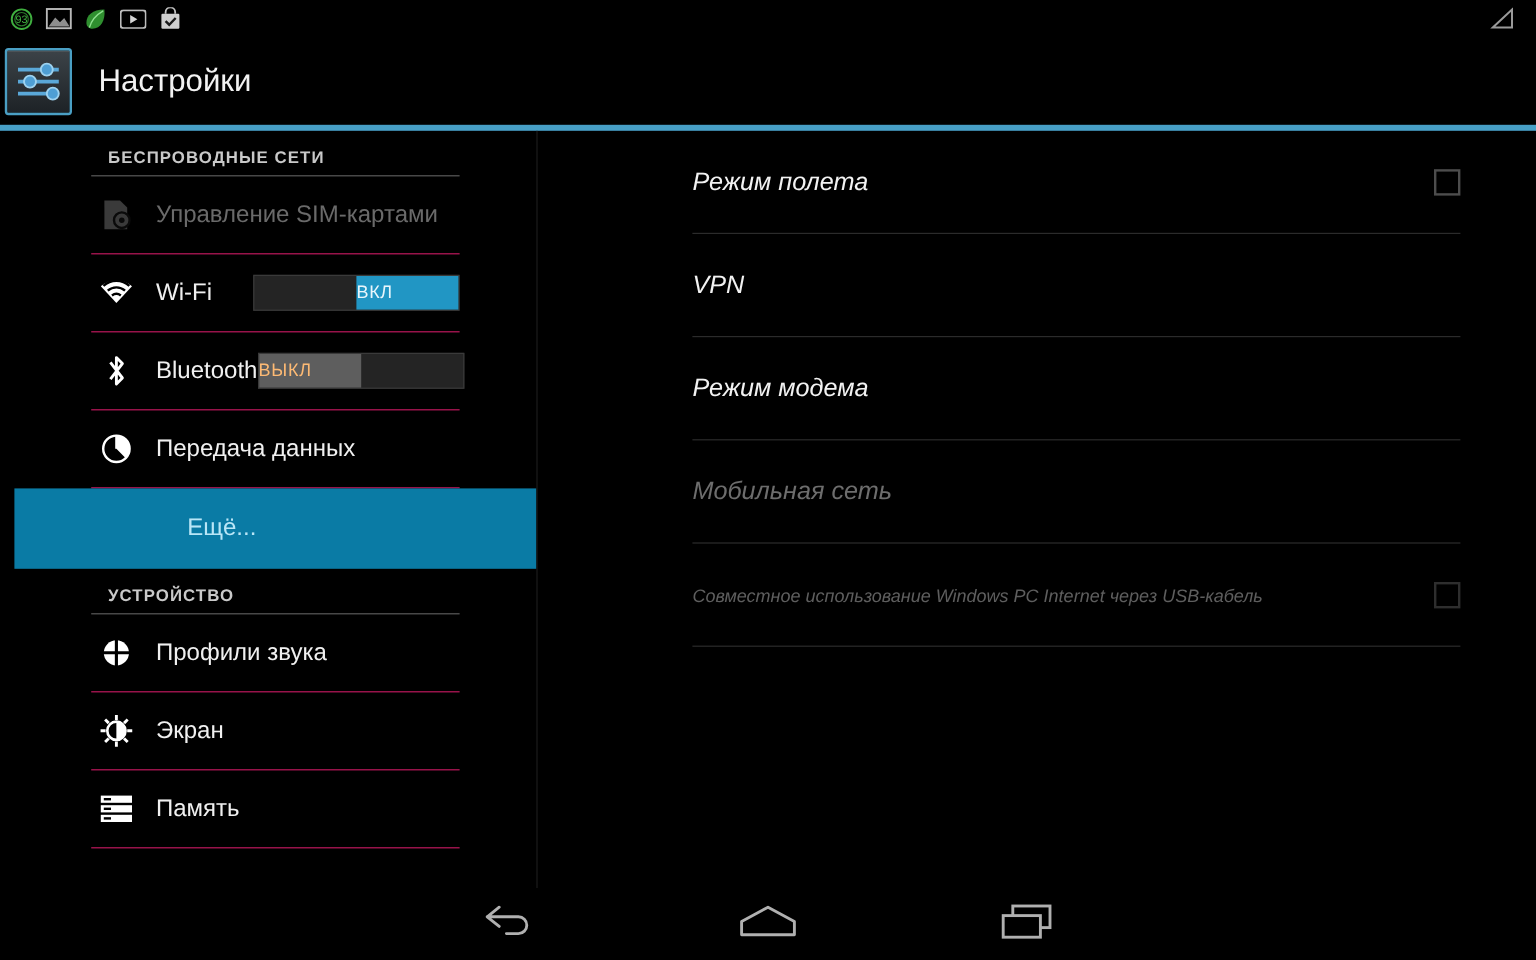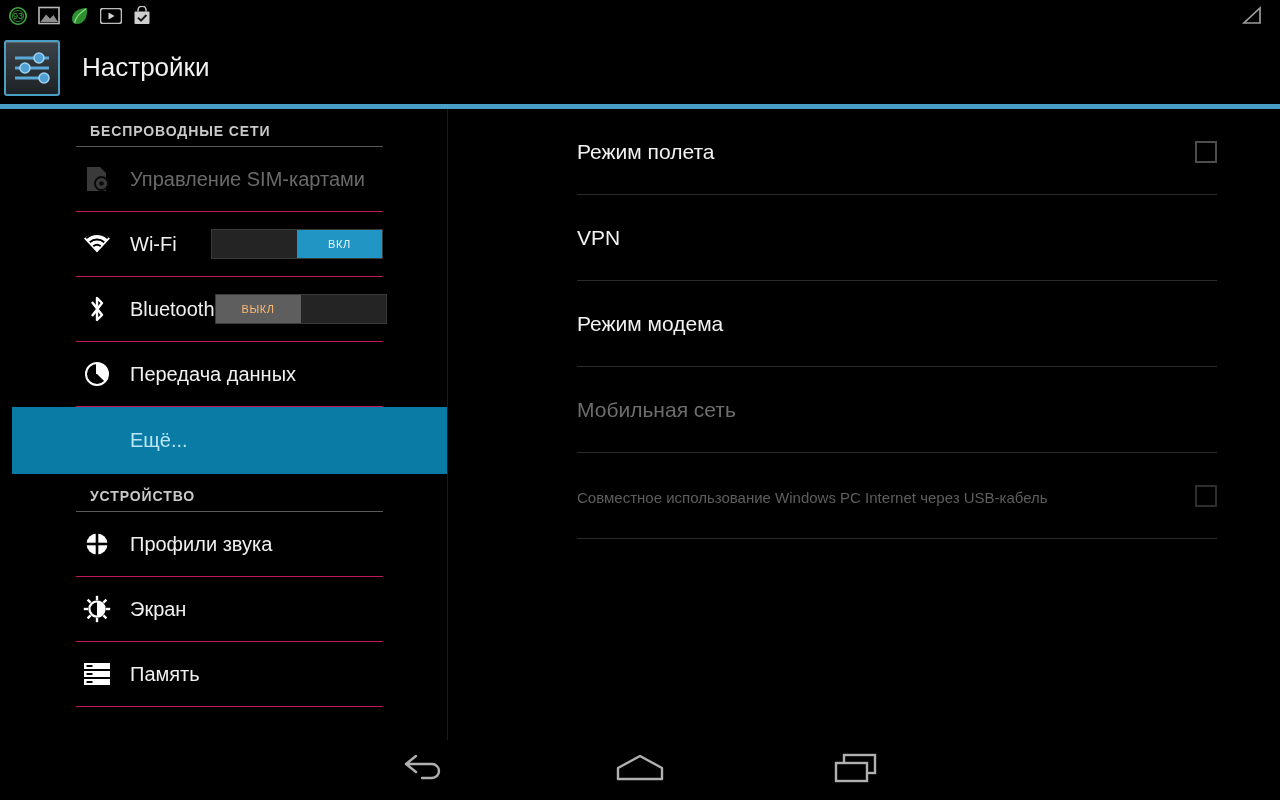--- a/index.html
+++ b/index.html
@@ -162,42 +162,42 @@
   .sb-row.disabled .lbl { color: #6a6a6a; }
   .sb-row.selected {
     background: #0a7ba5;
     margin: 0;
     padding: 0 64px;
     border-bottom: none;
     height: 67px;
   }
   .sb-row.selected .lbl {
     color: #b9e6f7;
-    margin-left: 54px;
+    margin-left: 80px;
   }
 
   
   .switch {
     margin-left: auto;
     width: 172px;
     height: 30px;
     background: #242424;
     border: 1px solid #3a3a3a;
     box-sizing: border-box;
     position: relative;
     flex: 0 0 172px;
   }
   .switch .thumb {
     position: absolute;
     top: 0;
     width: 85px;
     height: 28px;
     line-height: 28px;
-    text-align: center;
-    font-size: 11px;
+    text-align: left;
+    font-size: 15px;
     letter-spacing: 0.6px;
     box-sizing: border-box;
   }
   .switch.on .thumb {
     right: 0;
     background: #2196c4;
     color: #e9f6fc;
   }
   .switch.off .thumb {
     left: 0;
@@ -208,21 +208,21 @@
   
   .pref {
     display: flex;
     align-items: center;
     margin: 0 63px 0 128px;
     min-height: 86px;
     border-bottom: 1px solid #2b2b2b;
     box-sizing: border-box;
     padding: 8px 0;
   }
-  .pref-texts { flex: 1 1 auto; }
+  .pref-texts { flex: 1 1 auto; font-style: italic; }
   .pref .title {
     font-size: 21px;
     color: #f2f2f2;
   }
   .pref .summary {
     font-size: 15px;
     color: #a8a8a8;
     line-height: 1.42;
     margin-top: 5px;
     max-width: 520px;

